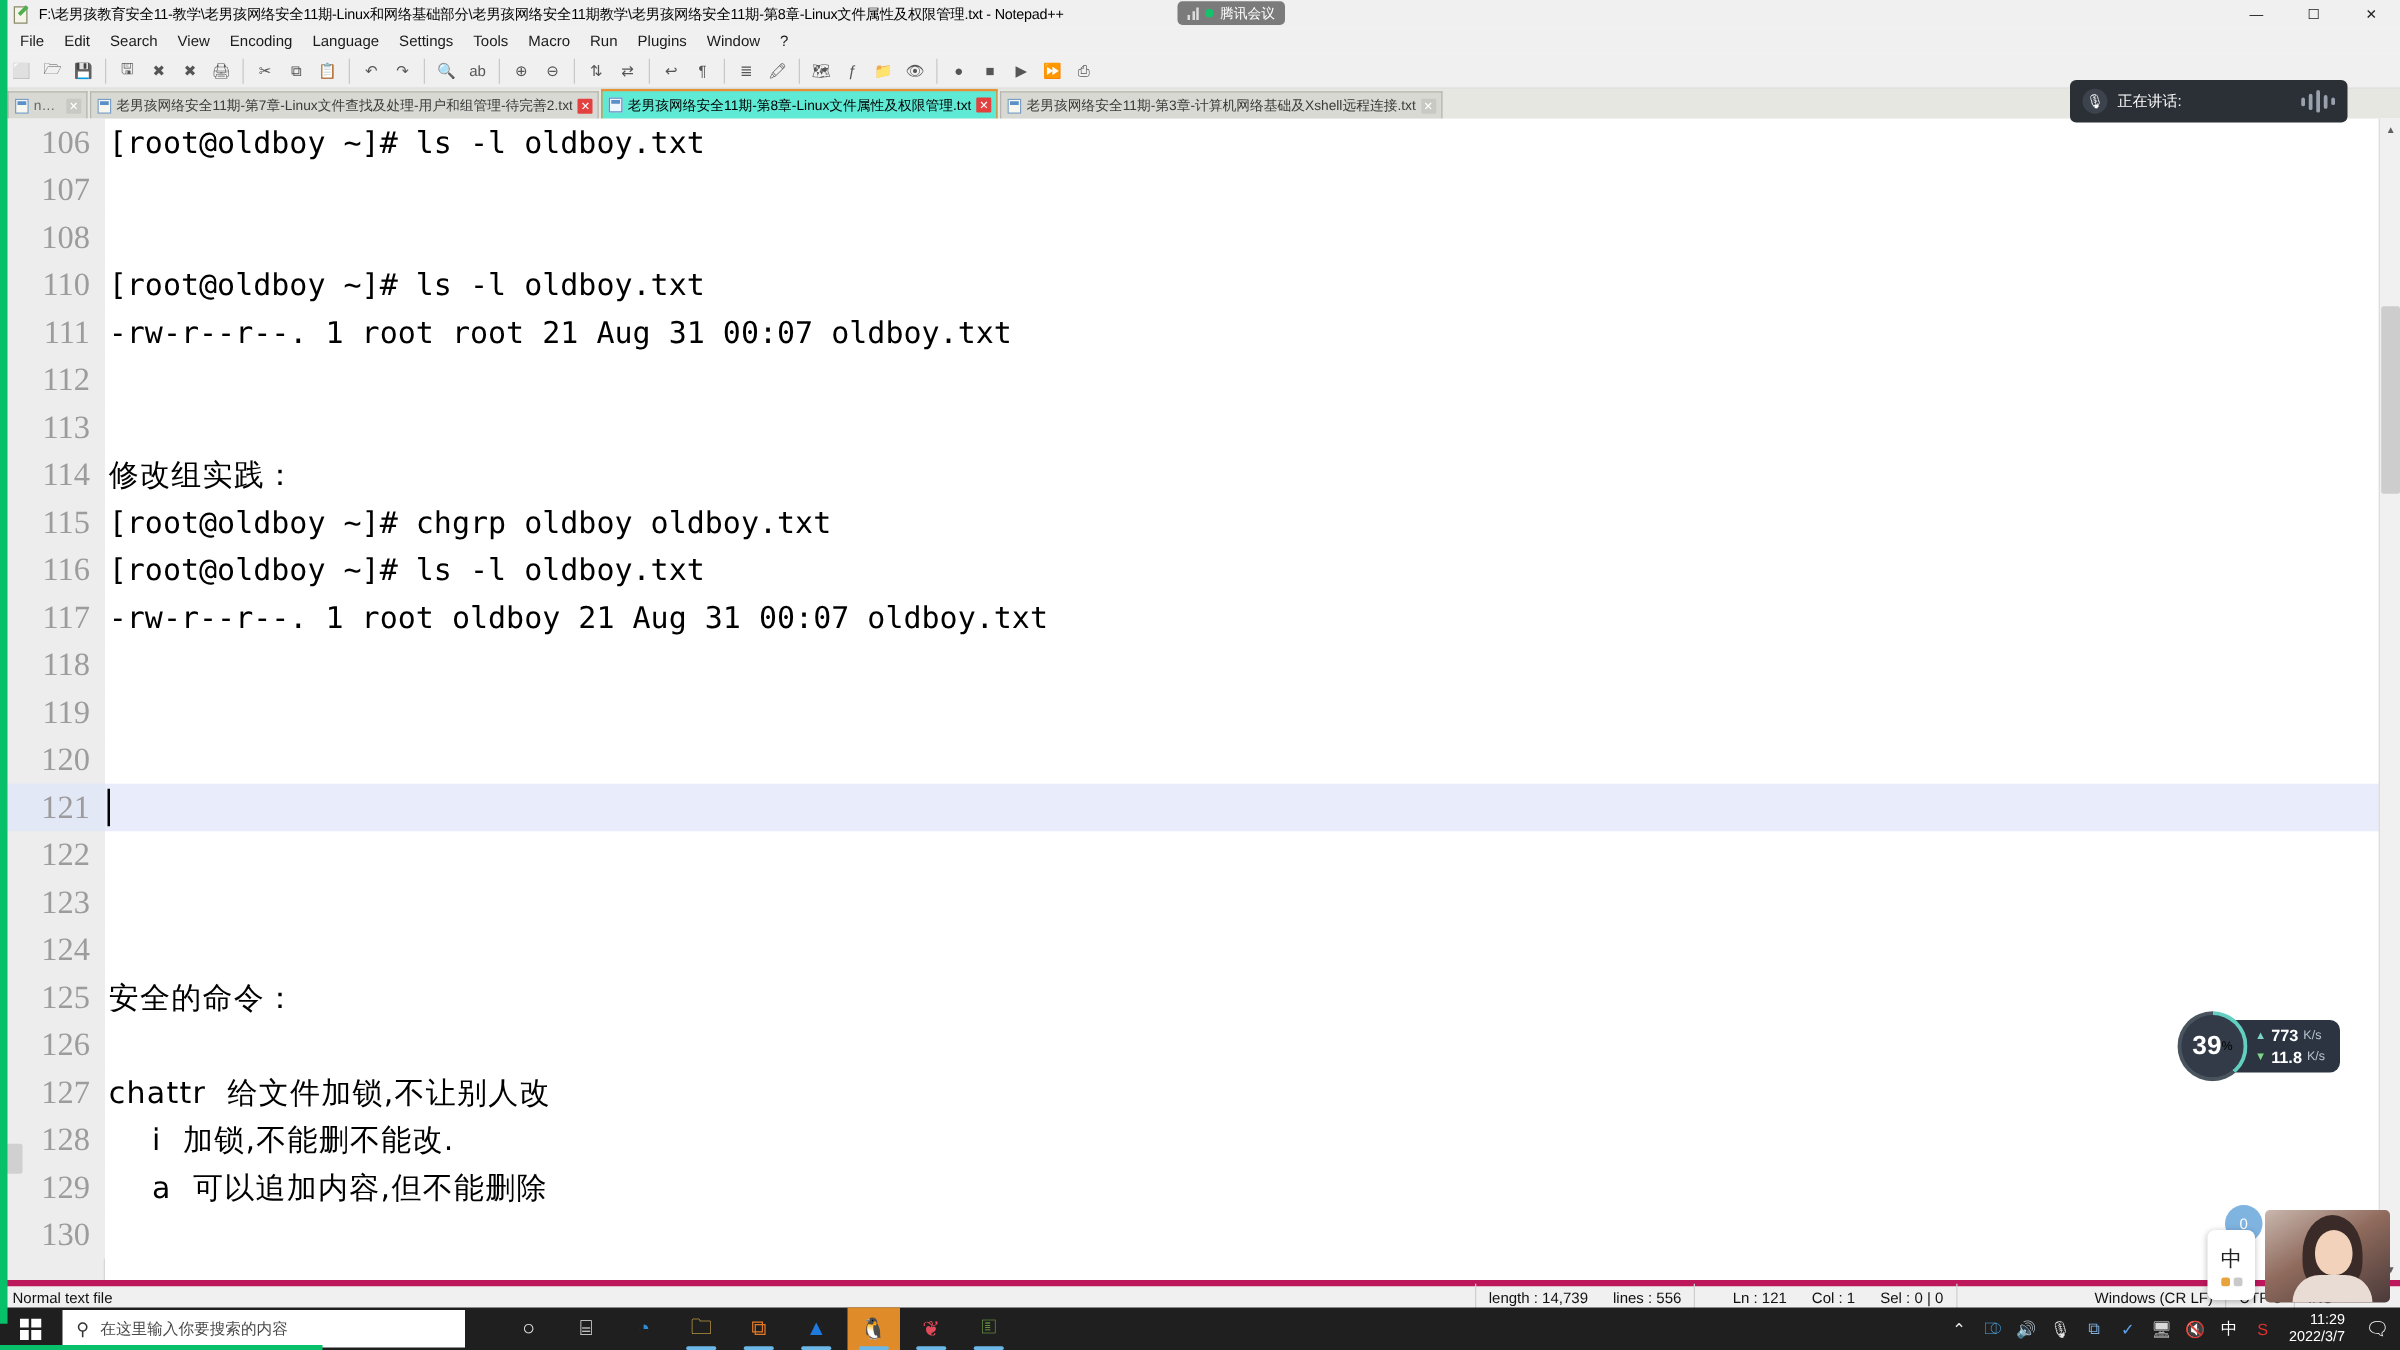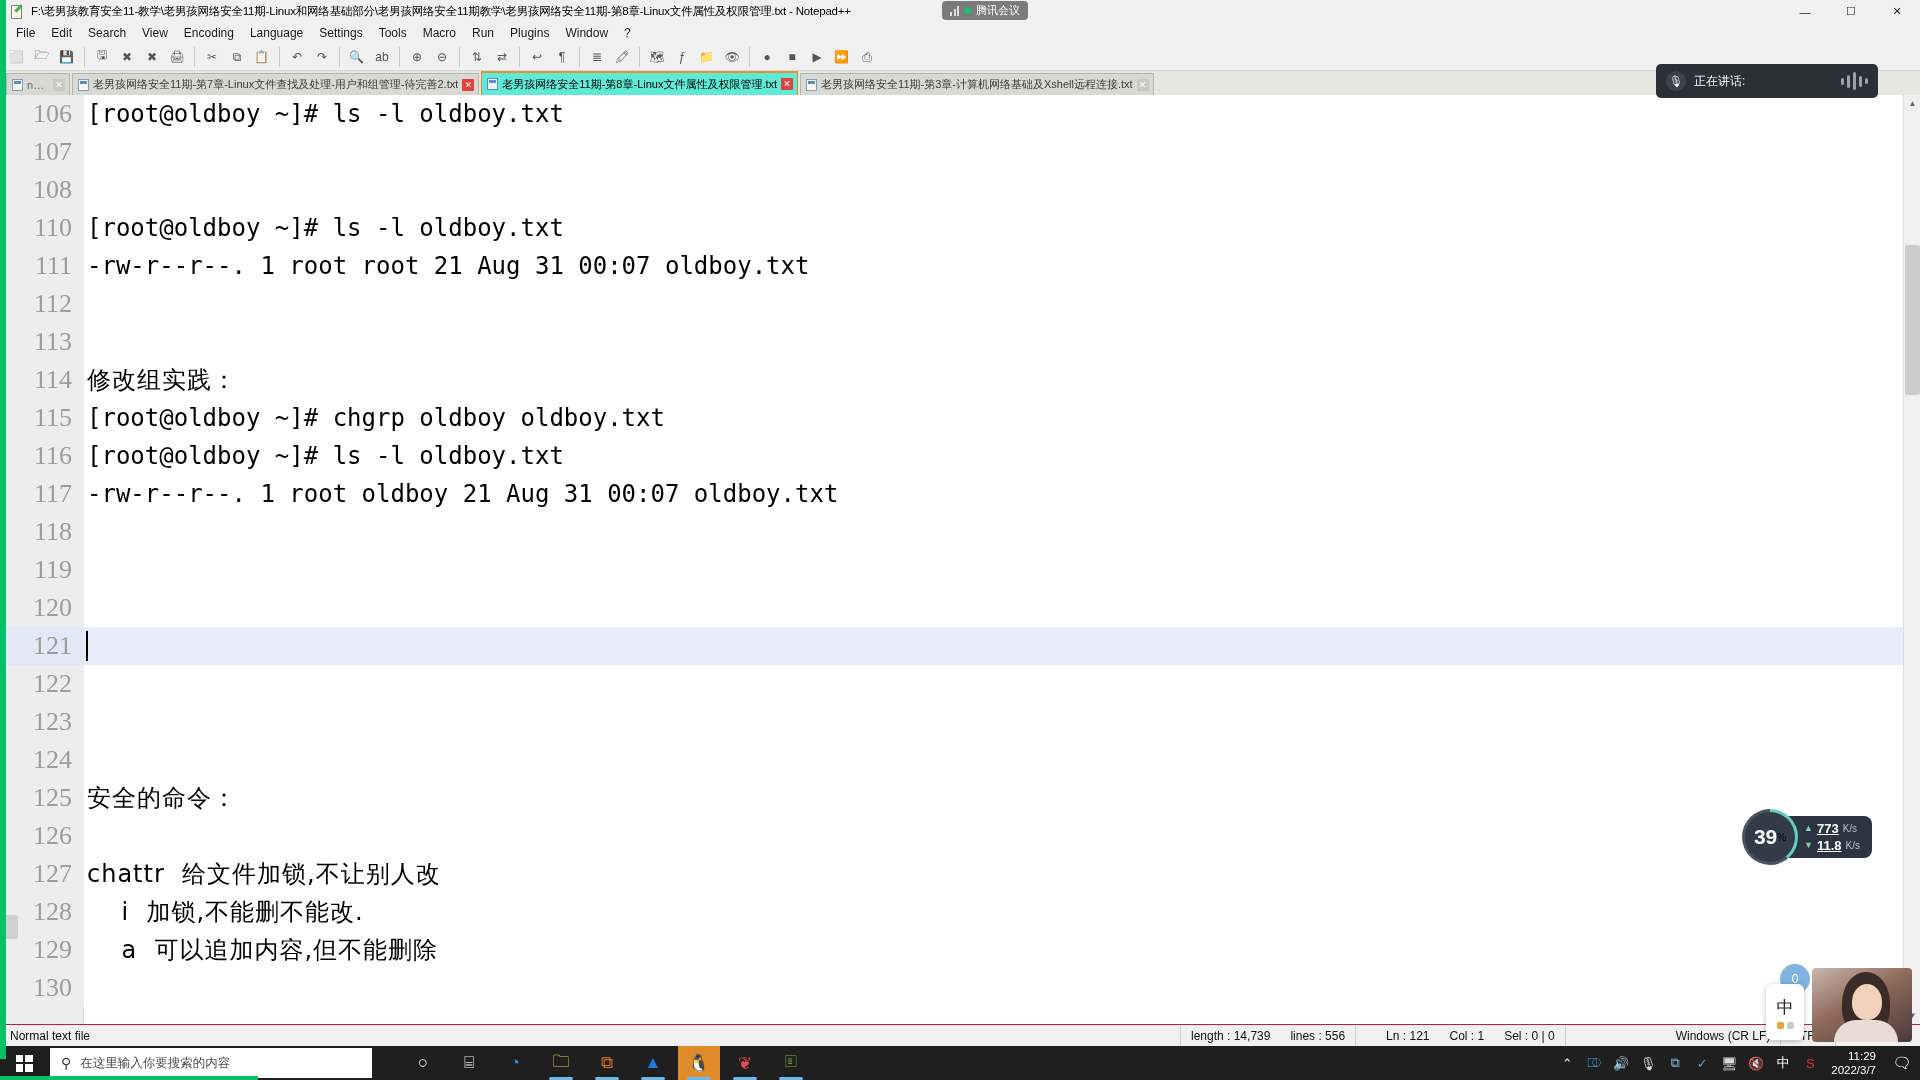--- a/index.html
+++ b/index.html
@@ -173,21 +173,21 @@
   }
   .vscroll .arrow.bottom { position: absolute; bottom: 0; }
   .vscroll .thumb {
     position: absolute; left: 1px; top: 150px; width: 15px; height: 150px;
     background: #cdcdcd; border-radius: 2px;
   }
 
   
   .statusbar {
     position: absolute; left: 0; bottom: 34px; width: 1920px; height: 22px;
-    background: #f0f0f0; border-top: 1px solid #be185d;
+    background: #f0f0f0; border-top: 5px solid #be185d;
     display: flex; align-items: center; font-size: 12px; color: #111;
   }
   .statusbar .sb {
     padding: 0 10px; height: 22px; display: flex; align-items: center;
     white-space: nowrap;
   }
   .statusbar .sb.sep { border-left: 1px solid #cfcfcf; }
 
   
   .taskbar {
@@ -241,21 +241,21 @@
   .netspeed .panel {
     height: 42px; background: #2b3440; border-radius: 8px; color: #fff;
     display: flex; flex-direction: column; justify-content: center;
     padding: 0 12px 0 30px; margin-left: -24px; font-size: 12px;
     line-height: 17px;
   }
   .netspeed .panel .row { display: flex; align-items: center; gap: 4px; white-space: nowrap; }
   .netspeed .panel .row .tri { font-size: 9px; }
   .netspeed .panel .up .tri { color: #7fd4c4; }
   .netspeed .panel .down .tri { color: #7fd48a; }
-  .netspeed .panel .val { font-weight: bold; font-size: 13px; text-decoration: underline; }
+  .netspeed .panel .val { font-weight: bold; font-size: 13px; }
   .netspeed .panel .unit { font-size: 10px; color: #b9c3cf; }
   .netspeed .ring {
     width: 56px; height: 56px; border-radius: 50%; background: #323b47;
     display: flex; align-items: center; justify-content: center;
     position: relative; z-index: 2;
     border: 3px solid transparent;
     background-image: linear-gradient(#323b47,#323b47),
       conic-gradient(#63cfc0 0deg 140deg, #4a545f 140deg 360deg);
     background-origin: border-box; background-clip: content-box, border-box;
   }

